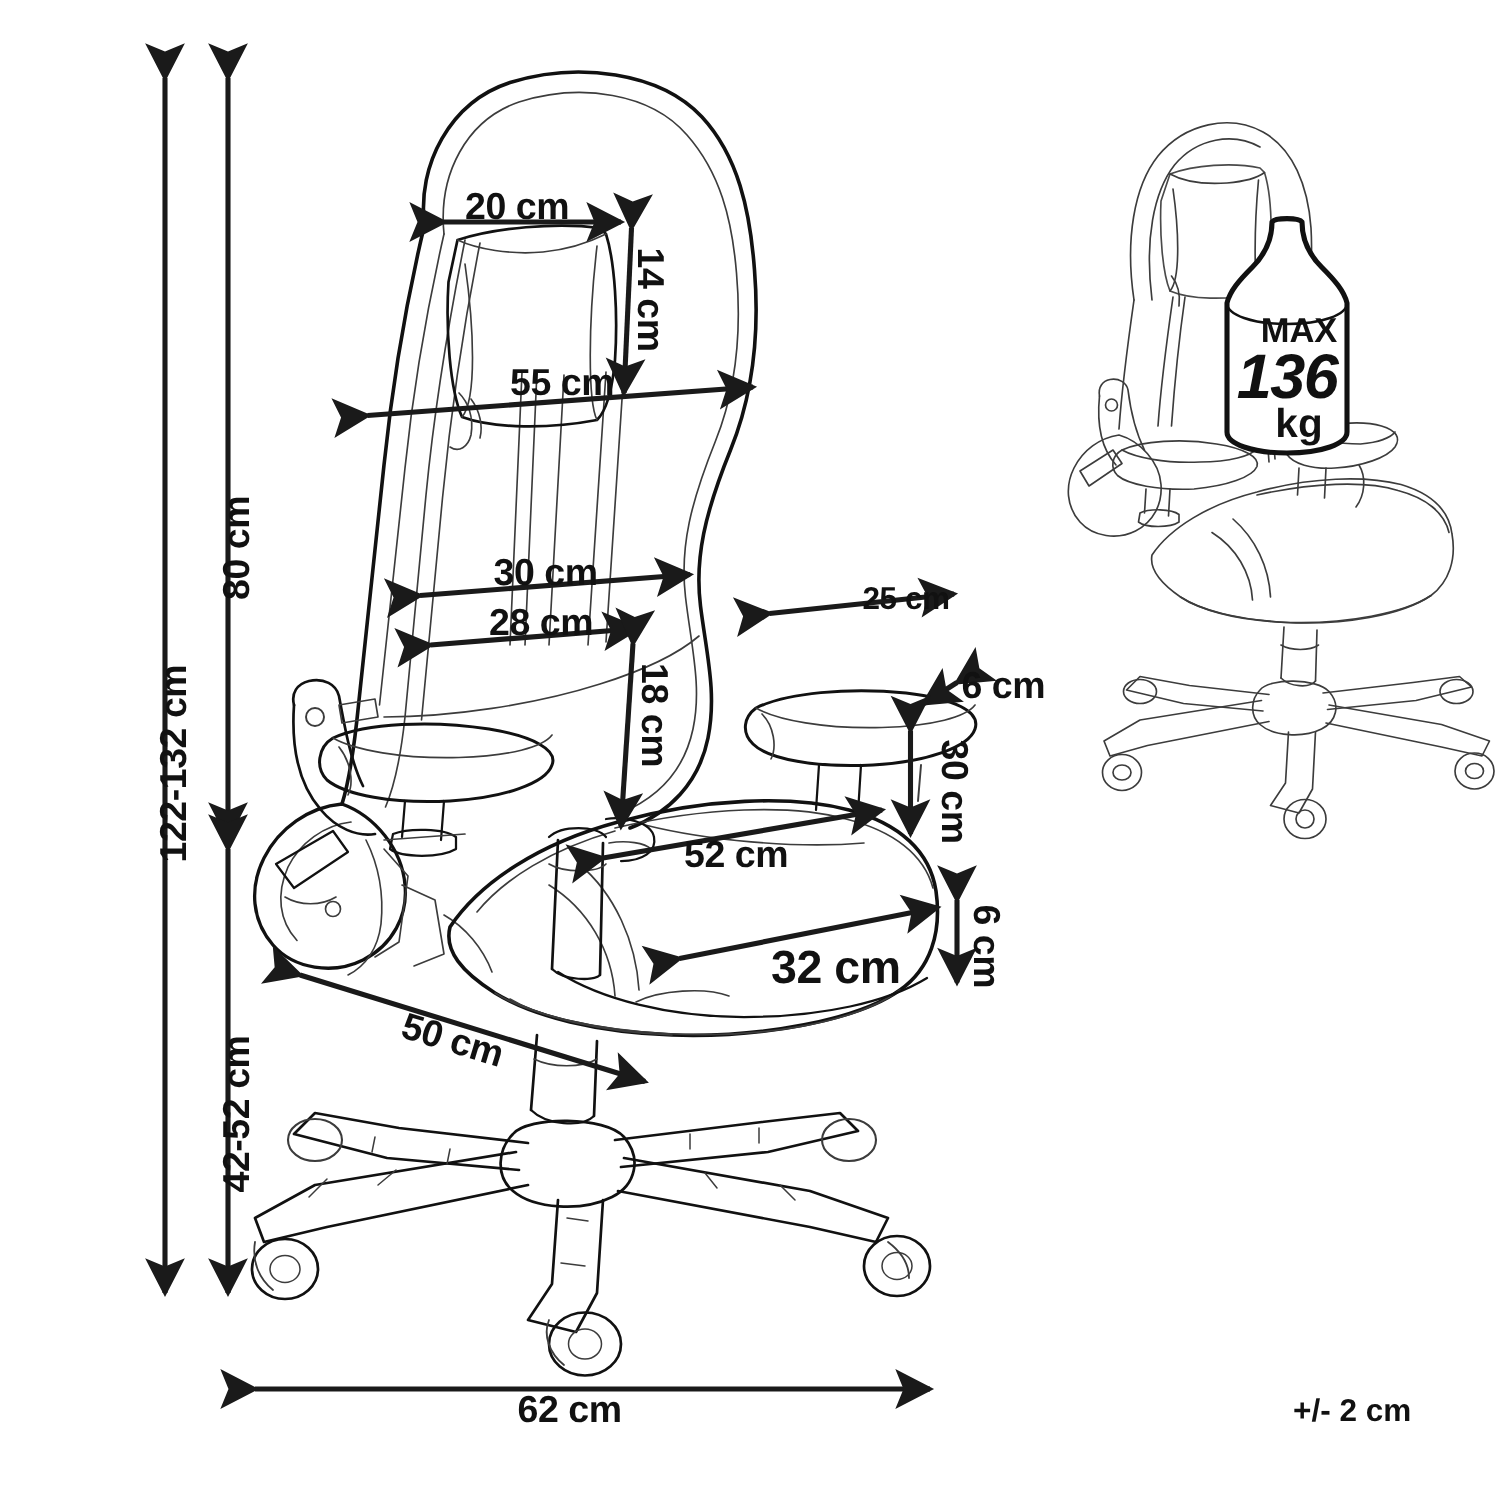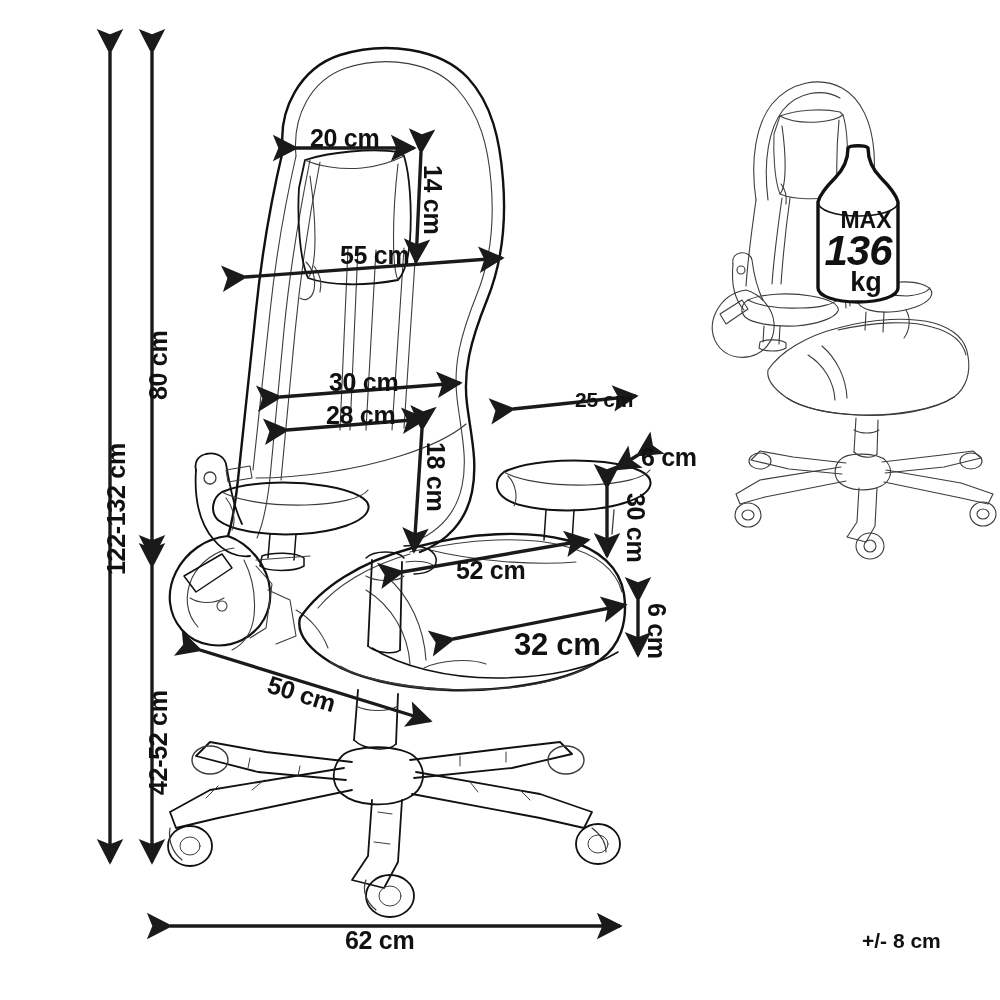--- a/index.html
+++ b/index.html
@@ -354,21 +354,21 @@
   <div class="dim-label" style="left:408px; top:558px; font-size:25px;margin-left:48px;">52 cm</div>
 
   <div class="dim-label" style="left:514px; top:629px; font-size:31px;">32 cm</div>
 
   <div class="dim-label rot90" style="left:669px; top:603px; font-size:25px; transform:rotate(90deg);">6 cm</div>
 
   <div class="dim-label" style="left:272px; top:672px; font-size:25px; transform:rotate(17deg); transform-origin:0 0;">50 cm</div>
 
   <div class="dim-label" style="left:345px; top:928px; font-size:25px;">62 cm</div>
 
-  <div class="tol" style="left:862px; top:929px; font-size:21px;">+/- 8 cm</div>
+  <div class="tol" style="left:862px; top:929px; font-size:21px;">+/- 2 cm</div>
 
   <div class="badge-text" style="left:818px; top:209px; width:96px; font-size:23px;">MAX</div>
 
   <div class="badge-text" style="left:813px; top:230px; width:90px; font-size:42px; letter-spacing:-1px;font-style:italic;">136</div>
 
   <div class="badge-text" style="left:826px; top:269px; width:80px; font-size:27px;">kg</div>
 
 </div>
 
 </body></html>

